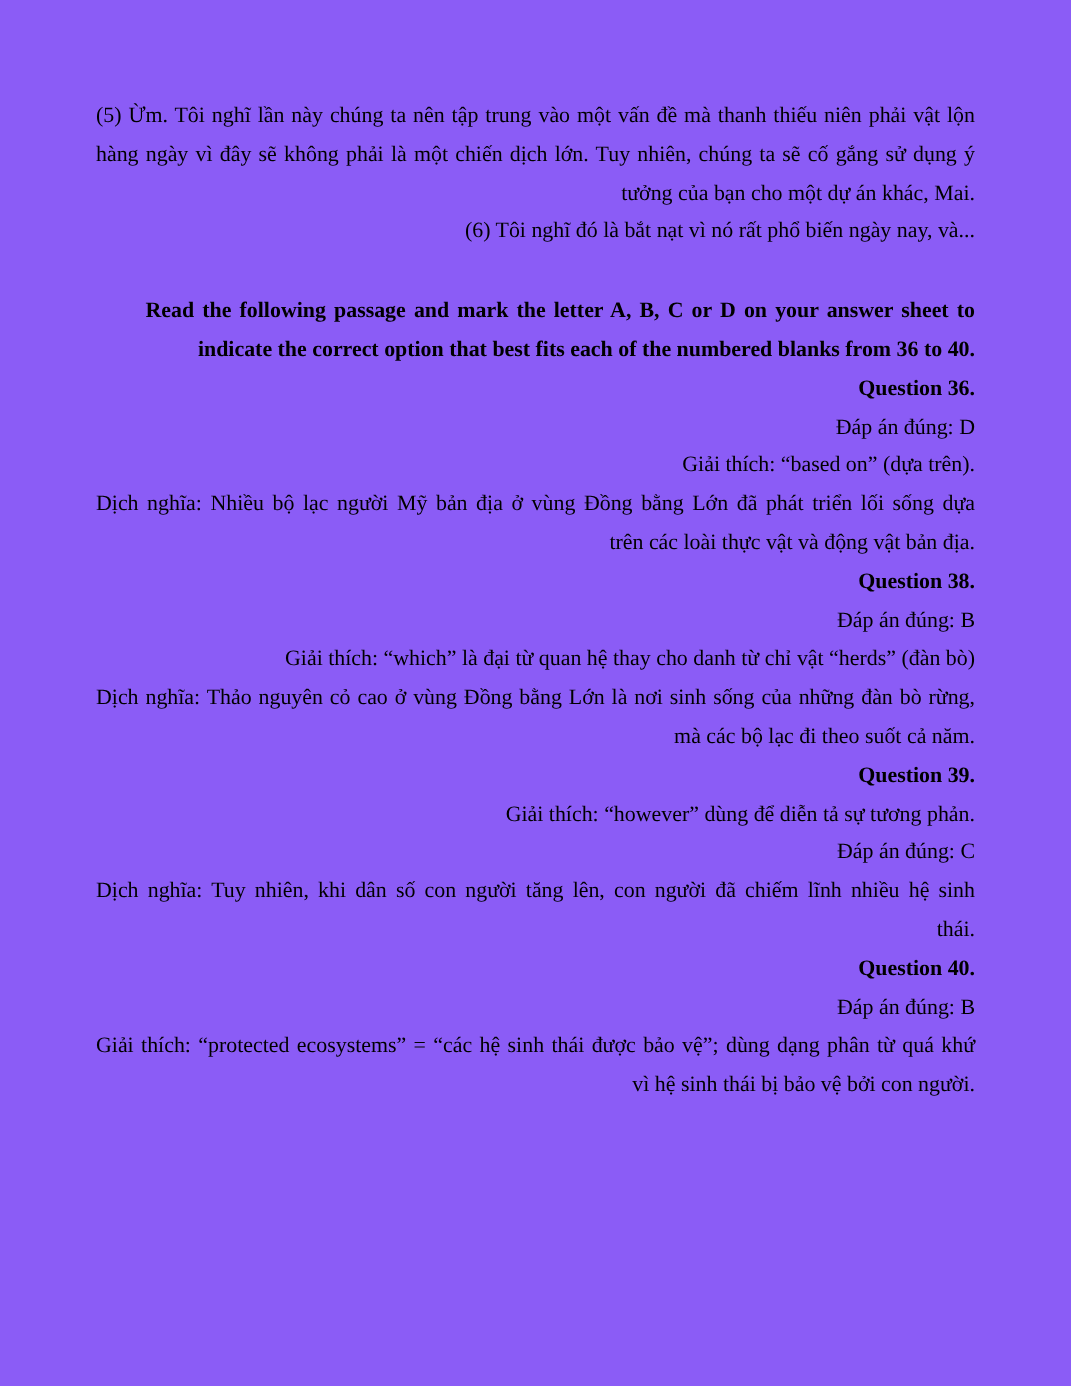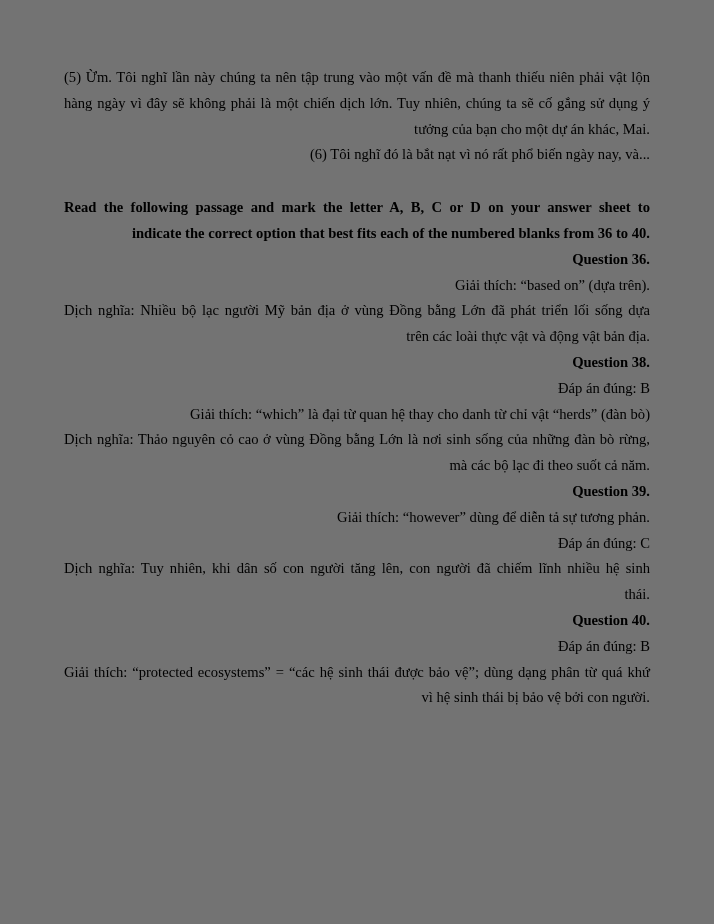--- a/index.html
+++ b/index.html
@@ -12,38 +12,39 @@
     height: 924px;
     overflow: hidden;
     font-family: "Liberation Serif", "DejaVu Serif", serif;
     color: #000000;
   }
   .page {
     box-sizing: border-box;
     width: 714px;
     height: 924px;
     padding: 65px 64px 0 64px;
-    background: #737373;
+    background: #8b5cf6;
   }
   .line {
     font-size: 14.6px;
     line-height: 25.8px;
     white-space: nowrap;
     text-align: right;
   }
   .j {
     white-space: normal;
     text-align: justify;
     text-align-last: justify;
   }
   .b {
     font-weight: 700;
   }
   .section-gap {
     margin-top: 27px;
+    margin-left: 33px;
   }
 </style>
 </head>
 <body>
 
 <div class="page">
 
   <div>
     <div class="line j">(5) Ừm. Tôi nghĩ lần này chúng ta nên tập trung vào một vấn đề mà thanh thiếu niên phải vật lộn</div>
     <div class="line j">hàng ngày vì đây sẽ không phải là một chiến dịch lớn. Tuy nhiên, chúng ta sẽ cố gắng sử dụng ý</div>
@@ -51,20 +52,21 @@
     <div class="line">(6) Tôi nghĩ đó là bắt nạt vì nó rất phổ biến ngày nay, và...</div>
   </div>
 
   <div class="section-gap">
     <div class="line j b">Read the following passage and mark the letter A, B, C or D on your answer sheet to</div>
     <div class="line b">indicate the correct option that best fits each of the numbered blanks from 36 to 40.</div>
   </div>
 
   <div>
     <div class="line b">Question 36.</div>
+    <div class="line">Đáp án đúng: D</div>
     <div class="line">Giải thích: “based on” (dựa trên).</div>
     <div class="line j">Dịch nghĩa: Nhiều bộ lạc người Mỹ bản địa ở vùng Đồng bằng Lớn đã phát triển lối sống dựa</div>
     <div class="line">trên các loài thực vật và động vật bản địa.</div>
   </div>
 
 
   <div>
     <div class="line b">Question 38.</div>
     <div class="line">Đáp án đúng: B</div>
     <div class="line">Giải thích: “which” là đại từ quan hệ thay cho danh từ chỉ vật “herds” (đàn bò)</div>

